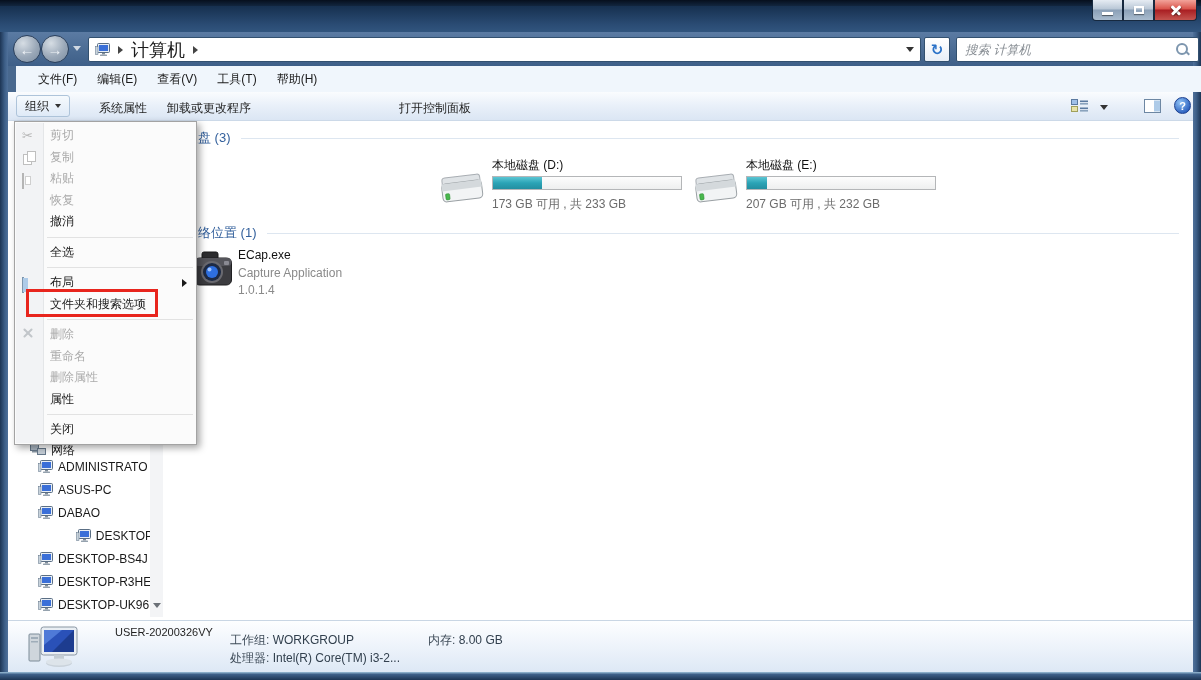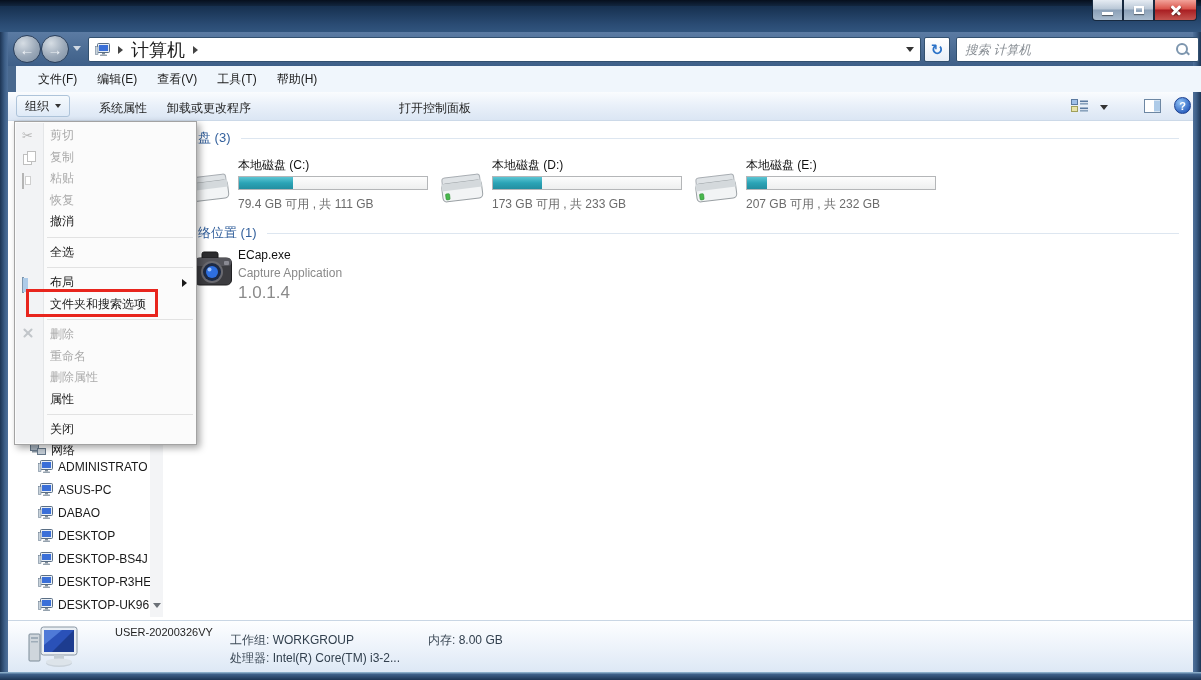--- a/index.html
+++ b/index.html
@@ -62,21 +62,21 @@
   .group-hd .ttl{font-size:13px;color:#33609c;white-space:nowrap;}
   .group-hd .rule{flex:1;height:1px;background:#dde6f0;margin-left:10px;}
   .drive{position:absolute;width:250px;height:62px;}
   .drive .dname{position:absolute;left:53px;top:2px;font-size:12px;color:#111;}
   .drive .bar{position:absolute;left:53px;top:21px;width:190px;height:14px;border:1px solid #b4b6b8;background:linear-gradient(180deg,#fdfdfd,#eeefef);}
   .drive .fill{height:100%;background:linear-gradient(180deg,#5cc6d4,#2ba4b6 50%,#238fa1);}
   .drive .cap{position:absolute;left:53px;top:41px;font-size:12px;color:#6b6b6b;white-space:nowrap;}
   .ecap{position:absolute;left:177px;top:125px;width:300px;height:52px;text-align:center;}
   .ecap .n{position:absolute;left:53px;top:2px;font-size:12px;color:#111;}
   .ecap .d{position:absolute;left:53px;top:20px;font-size:12px;color:#8a8a8a;}
-  .ecap .v{position:absolute;left:53px;top:37px;font-size:17px;color:#8a8a8a;}
+  .ecap .v{position:absolute;left:53px;top:37px;font-size:12px;color:#8a8a8a;}
 
   
   .tree-row{position:absolute;height:18px;display:flex;align-items:center;gap:5px;}
   .tree-row .lbl{font-size:12px;color:#1a1a1a;white-space:nowrap;}
   .tree-clip{overflow:hidden;}
   .sb-scroll{left:142px;top:324px;width:13px;height:172px;background:#f3f4f6;}
   .sb-arrow{left:145px;top:482px;width:0;height:0;border-left:4px solid transparent;border-right:4px solid transparent;border-top:5px solid #6b7077;}
 
   
   .details{left:8px;top:620px;width:1185px;height:52px;background:linear-gradient(180deg,#fdfeff,#ecf2fa 55%,#dde8f5);border-top:1px solid #c9d6e4;}
@@ -201,35 +201,20 @@
       </div>
   </div>
 
   <div class="abs content">
 
     <div class="group-hd" style="top:8px;">
       <span class="ttl">硬盘 (3)</span>
       <span class="rule"></span>
     </div>
 
-    <div class="drive" style="left:177px;top:34px;">
-      <svg class="abs" style="left:0;top:14px;" width="46" height="38" viewBox="0 0 46 38">
-          <g transform="rotate(-7 23 20)">
-            <rect x="4" y="7" width="38" height="12" rx="3" fill="#dfe3e6" stroke="#a9aeb3"></rect>
-            <rect x="3" y="13" width="40" height="18" rx="4" fill="#f2f4f5" stroke="#9aa0a4"></rect>
-            <rect x="3" y="13" width="40" height="7" fill="#d4d9dc"></rect>
-            <rect x="6" y="23" width="4" height="6" rx="1" fill="#49b84d" stroke="#2e8f35" stroke-width="0.6"></rect>
-          </g>
-        </svg>
-      <span class="dname">本地磁盘 (C:)</span>
-      <div class="bar">
-          <div class="fill" style="width: 28.5%;"></div>
-        </div>
-      <span class="cap">79.4 GB 可用 , 共 111 GB</span>
-    </div>
 
     <div class="drive" style="left:431px;top:34px;">
       <svg class="abs" style="left:0;top:14px;" width="46" height="38" viewBox="0 0 46 38">
           <g transform="rotate(-7 23 20)">
             <rect x="4" y="7" width="38" height="12" rx="3" fill="#dfe3e6" stroke="#a9aeb3"></rect>
             <rect x="3" y="13" width="40" height="18" rx="4" fill="#f2f4f5" stroke="#9aa0a4"></rect>
             <rect x="3" y="13" width="40" height="7" fill="#d4d9dc"></rect>
             <rect x="6" y="23" width="4" height="6" rx="1" fill="#49b84d" stroke="#2e8f35" stroke-width="0.6"></rect>
           </g>
         </svg>
@@ -309,21 +294,21 @@
     <div class="tree-row tree-clip" style="left:30px;top:383px;width:115px;">
       <svg width="15" height="14" viewBox="0 0 15 14">
           <rect x="2.5" y="0.5" width="12" height="9" rx="1" fill="#e8eef4" stroke="#5a6e84"></rect>
           <rect x="4" y="2" width="9" height="6" fill="#3a6fd8"></rect>
           <rect x="7" y="10" width="3" height="1.5" fill="#7e8c99"></rect>
           <rect x="5" y="11.5" width="7" height="1.5" rx="0.5" fill="#95a2ae"></rect>
           <rect x="0.5" y="3.5" width="2.5" height="8" fill="#c8d3dc" stroke="#5a6e84" stroke-width="0.5"></rect>
         </svg>
       <span class="lbl">DABAO</span>
     </div>
-    <div class="tree-row tree-clip" style="left:30px;top:406px;width:115px;">
+    <div class="tree-row tree-clip" style="left:30px;top:406px;width:115px;justify-content:flex-end;">
       <svg width="15" height="14" viewBox="0 0 15 14">
           <rect x="2.5" y="0.5" width="12" height="9" rx="1" fill="#e8eef4" stroke="#5a6e84"></rect>
           <rect x="4" y="2" width="9" height="6" fill="#3a6fd8"></rect>
           <rect x="7" y="10" width="3" height="1.5" fill="#7e8c99"></rect>
           <rect x="5" y="11.5" width="7" height="1.5" rx="0.5" fill="#95a2ae"></rect>
           <rect x="0.5" y="3.5" width="2.5" height="8" fill="#c8d3dc" stroke="#5a6e84" stroke-width="0.5"></rect>
         </svg>
       <span class="lbl">DESKTOP</span>
     </div>
     <div class="tree-row tree-clip" style="left:30px;top:429px;width:115px;">

